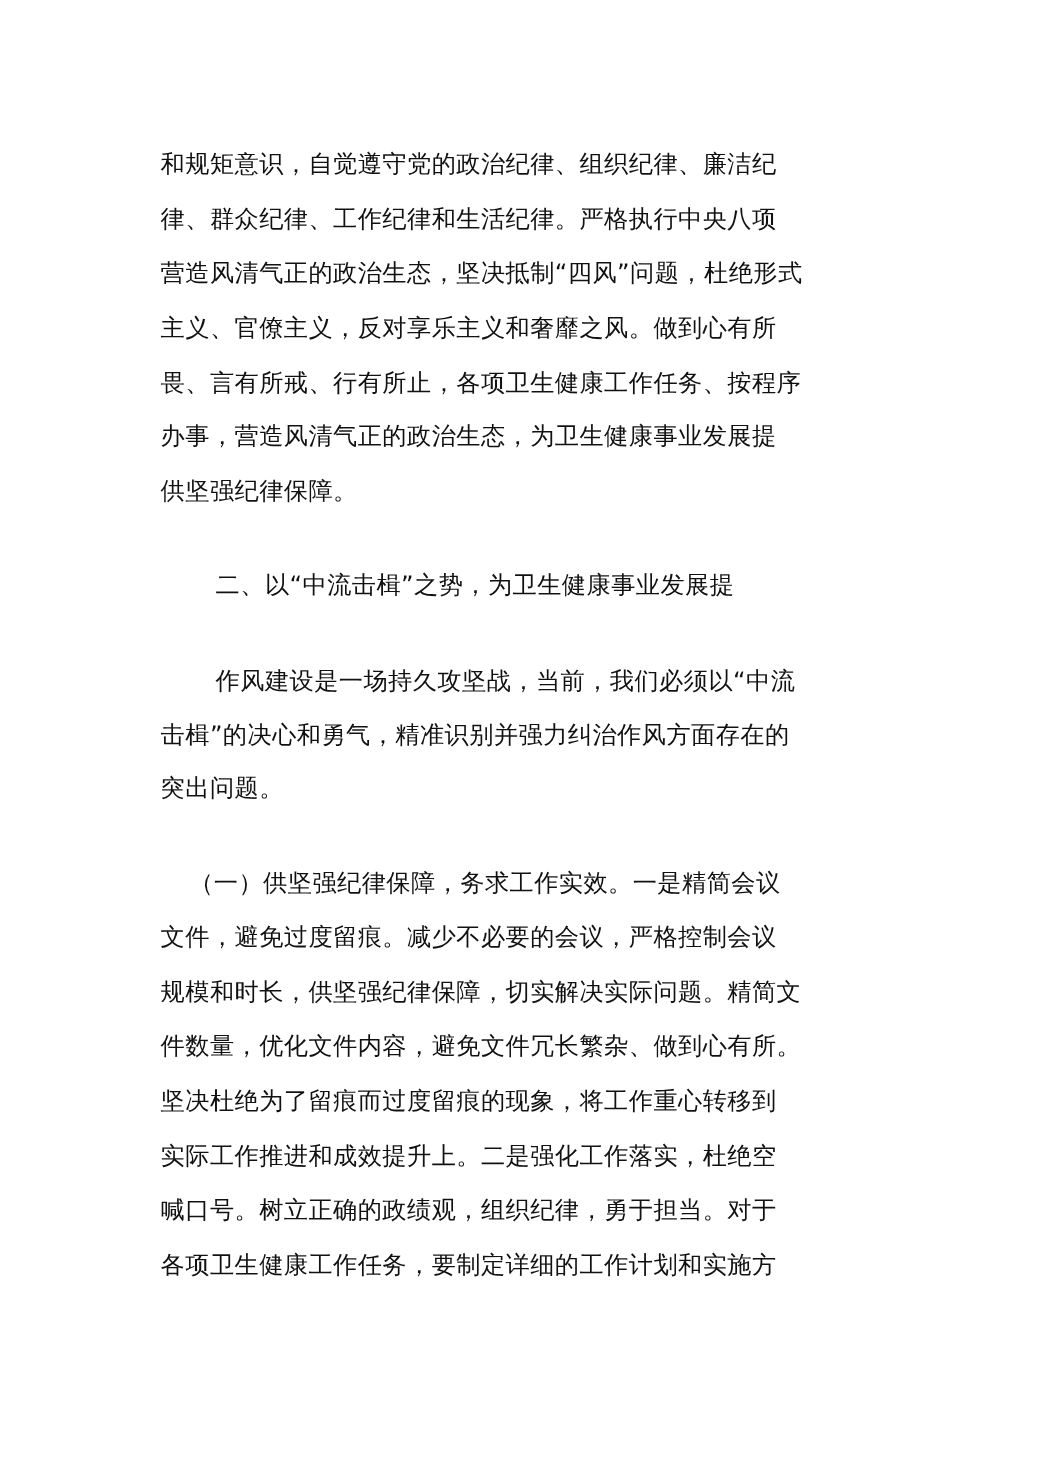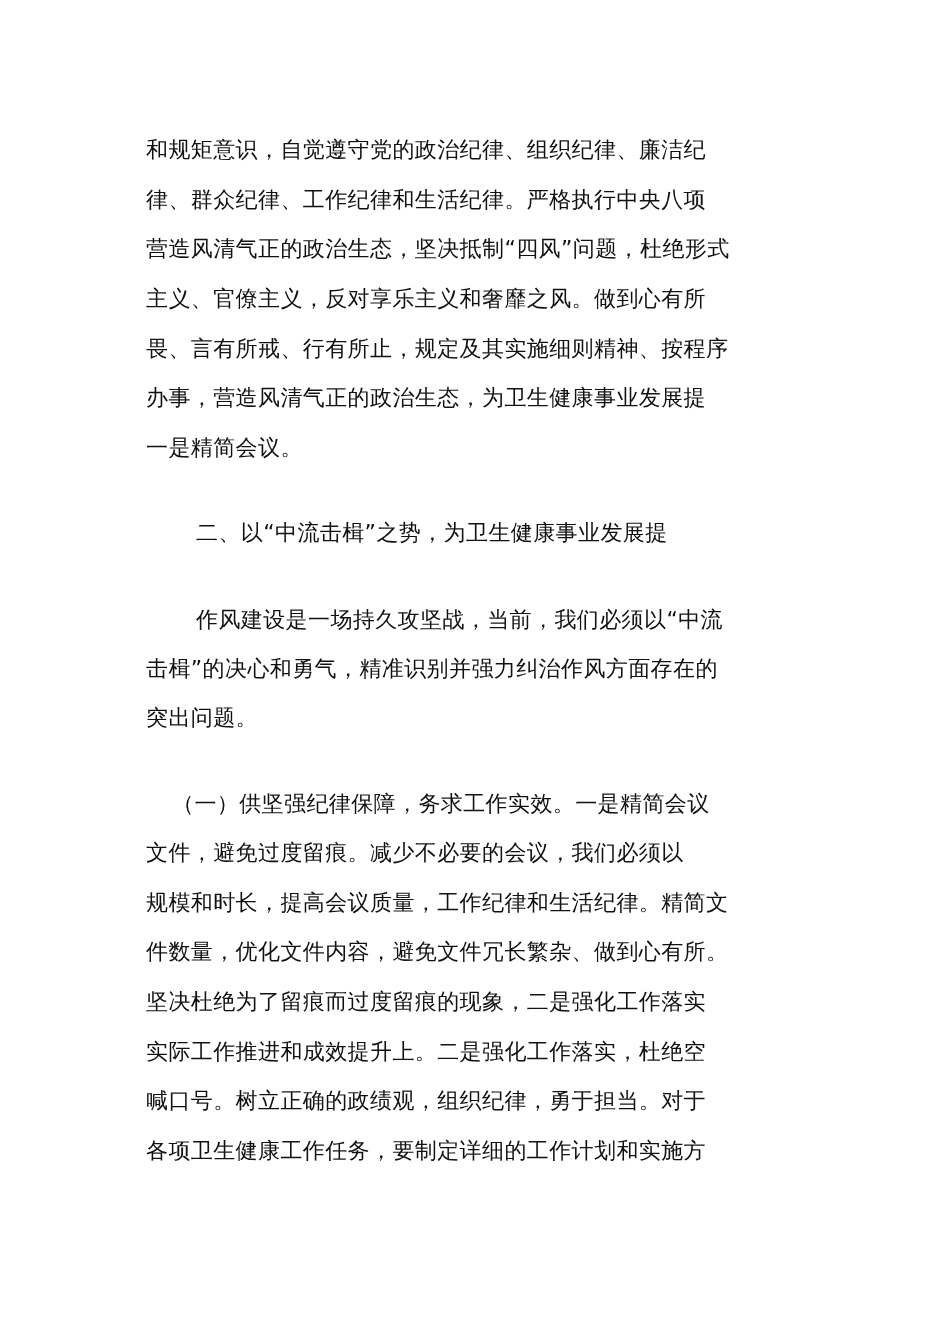--- a/index.html
+++ b/index.html
@@ -38,39 +38,39 @@
 </head>
 <body>
 
 <div class="page">
 
   <div>
     <div class="line" style="top:133px">和规矩意识，自觉遵守党的政治纪律、组织纪律、廉洁纪</div>
     <div class="line" style="top:183px">律、群众纪律、工作纪律和生活纪律。严格执行中央八项</div>
     <div class="line" style="top:232px">营造风清气正的政治生态，坚决抵制“四风”问题，杜绝形式</div>
     <div class="line" style="top:282px">主义、官僚主义，反对享乐主义和奢靡之风。做到心有所</div>
-    <div class="line" style="top:332px">畏、言有所戒、行有所止，规定及其实施细则精神、按程序</div>
+    <div class="line" style="top:332px">畏、言有所戒、行有所止，各项卫生健康工作任务、按程序</div>
     <div class="line" style="top:381px">办事，营造风清气正的政治生态，为卫生健康事业发展提</div>
-    <div class="line" style="top:431px">一是精简会议。</div>
+    <div class="line" style="top:431px">供坚强纪律保障。</div>
   </div>
 
   <div>
     <div class="line heading-indent" style="top:516px">二、以“中流击楫”之势，为卫生健康事业发展提</div>
   </div>
 
   <div>
     <div class="line indent" style="top:603px">作风建设是一场持久攻坚战，当前，我们必须以“中流</div>
     <div class="line" style="top:652px">击楫”的决心和勇气，精准识别并强力纠治作风方面存在的</div>
     <div class="line" style="top:701px">突出问题。</div>
   </div>
 
   <div>
     <div class="line indent" style="top:787px; left:172px">（一）供坚强纪律保障，务求工作实效。一是精简会议</div>
-    <div class="line" style="top:836px">文件，避免过度留痕。减少不必要的会议，我们必须以</div>
-    <div class="line" style="top:886px">规模和时长，提高会议质量，工作纪律和生活纪律。精简文</div>
+    <div class="line" style="top:836px">文件，避免过度留痕。减少不必要的会议，严格控制会议</div>
+    <div class="line" style="top:886px">规模和时长，供坚强纪律保障，切实解决实际问题。精简文</div>
     <div class="line" style="top:935px">件数量，优化文件内容，避免文件冗长繁杂、做到心有所。</div>
-    <div class="line" style="top:985px">坚决杜绝为了留痕而过度留痕的现象，二是强化工作落实</div>
+    <div class="line" style="top:985px">坚决杜绝为了留痕而过度留痕的现象，将工作重心转移到</div>
     <div class="line" style="top:1035px">实际工作推进和成效提升上。二是强化工作落实，杜绝空</div>
     <div class="line" style="top:1084px">喊口号。树立正确的政绩观，组织纪律，勇于担当。对于</div>
     <div class="line" style="top:1134px">各项卫生健康工作任务，要制定详细的工作计划和实施方</div>
   </div>
 
 </div>
 
 </body></html>

